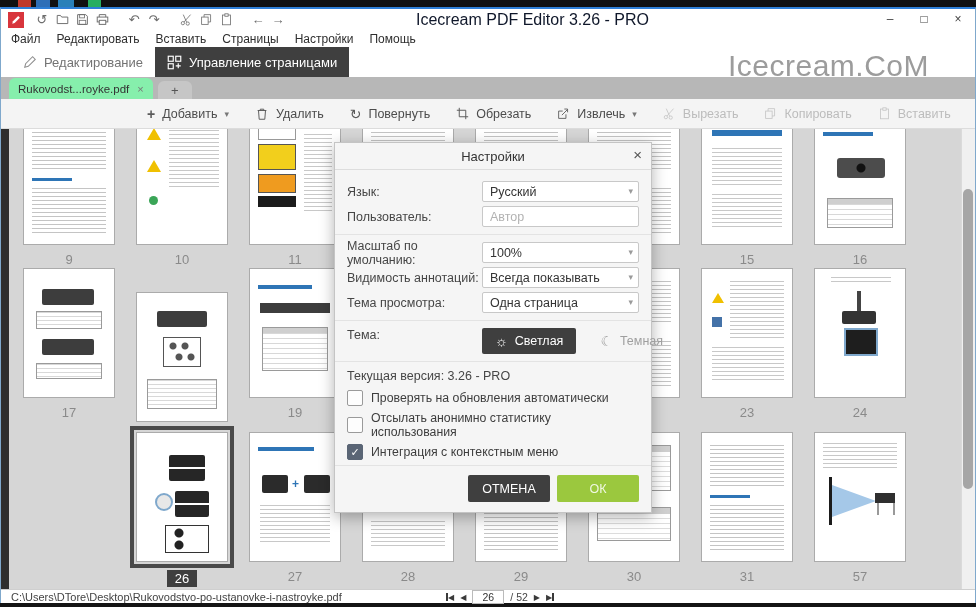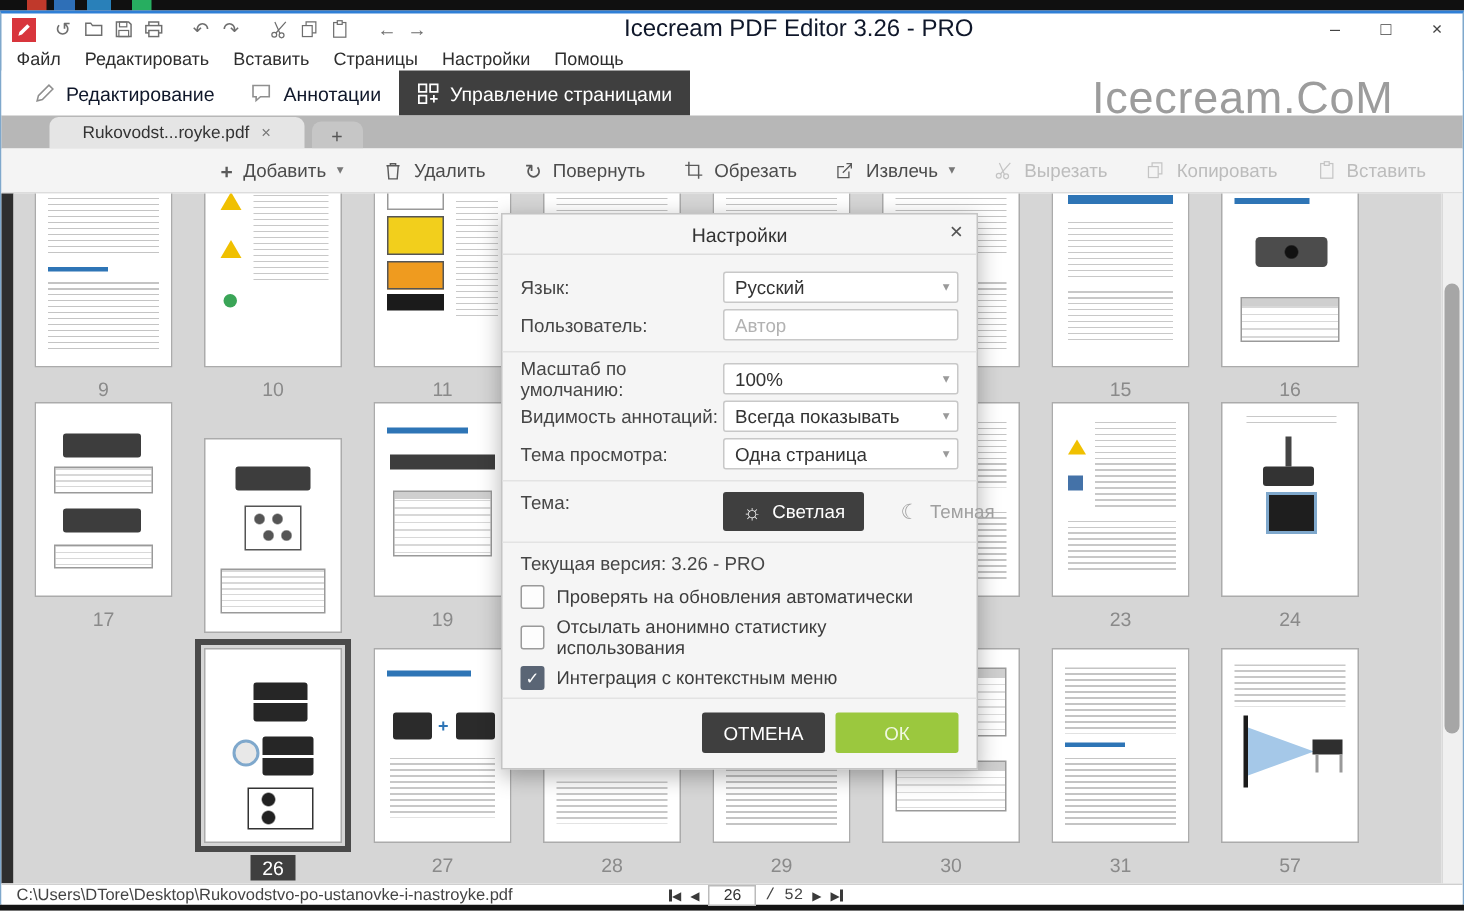--- a/index.html
+++ b/index.html
@@ -26,29 +26,29 @@
   .win-title{position:absolute;left:415px;top:2px;font-size:16px;color:#0f172a;}
   .winctrl{position:absolute;right:0;top:0;display:flex;}
   .winctrl span{width:34px;height:20px;display:flex;align-items:center;justify-content:center;font-size:12px;color:#444;}
 
   
   .menubar{position:absolute;top:21px;left:0;right:0;height:17px;display:flex;gap:16px;padding-left:10px;font-size:12px;color:#2e2e2e;align-items:center;}
   .menubar span{cursor:default}
 
   
   .modebar{position:absolute;top:38px;left:0;right:0;height:30px;display:flex;align-items:stretch;padding-left:10px;background:#fff;}
-  .mode{display:flex;align-items:center;gap:7px;padding:0 12px;font-size:13px;color:#0f172a;}
+  .mode{display:flex;align-items:center;gap:7px;padding:0 12px;font-size:13px;color:#737373;}
   .mode .micon{color:#8f8f8f;display:flex;align-items:center;}
   .mode.active{background:#3f3f3f;color:#fff;}
   .mode.active .micon{color:#fff;}
   .watermark{position:absolute;top:40px;right:46px;font-size:30px;color:#9c9c9c;letter-spacing:.5px;z-index:60;}
 
   
   .tabbar{position:absolute;top:68px;left:0;right:0;height:22px;background:#b7b7b7;display:flex;align-items:flex-end;padding-left:8px;}
-  .tab{height:21px;background:#e5e5e5;border-radius:6px 6px 0 0;display:flex;align-items:center;gap:8px;padding:0 22px;font-size:11.5px;color:#333;margin-left:24px;}
+  .tab{height:21px;background:#86efac;border-radius:6px 6px 0 0;display:flex;align-items:center;gap:8px;padding:0 9px;font-size:11.5px;color:#333;}
   .tab .tclose{color:#777;font-size:11px;}
   .newtab{height:18px;width:34px;background:#c6c6c6;border-radius:6px 6px 0 0;margin-left:5px;display:flex;align-items:center;justify-content:center;color:#555;font-size:13px;}
 
   
   .toolbar{position:absolute;top:90px;left:0;right:0;height:30px;background:#f4f4f4;border-bottom:1px solid #dcdcdc;display:flex;align-items:center;gap:26px;padding-left:146px;box-sizing:border-box;}
   .titem{display:flex;align-items:center;gap:7px;font-size:12.5px;color:#4c4c4c;}
   .titem .ticon{display:flex;align-items:center;color:#5a5a5a;font-size:14px;line-height:1;}
   .titem .caret{font-size:9px;color:#777;font-style:normal;}
   .titem.disabled{color:#bcbcbc;}
   .titem.disabled .ticon{color:#c4c4c4;}
@@ -174,21 +174,21 @@
   .btn.cancel{background:#3f3f3f;color:#fff;}
   .btn.ok{background:#9bc83e;color:#f0f8e2;}
 
   
   .statusbar{position:absolute;left:0;right:0;bottom:0;height:14px;background:#fff;border-top:1px solid #cfcfcf;
     display:flex;align-items:center;font-size:11px;color:#444;padding:0 10px;box-sizing:border-box;}
   .nav{position:absolute;left:445px;top:0;height:14px;display:flex;align-items:center;gap:6px;}
   .nbtn{display:flex;align-items:center;color:#3a3a3a;font-size:8px;}
   .nbtn .bar{width:2px;height:8px;background:#3a3a3a;display:inline-block;}
   .pagebox{width:30px;height:12px;border:1px solid #bbb;background:#fff;display:flex;align-items:center;justify-content:center;font-size:10.5px;color:#333;}
-  .ptotal{font-size:10.5px;color:#444;font-family:Liberation Mono, monospace;}
+  .ptotal{font-size:10.5px;color:#444;}
 </style>
 </head>
 <body>
 
 <div class="desktop-top">
   <i style="left:18px;width:13px;background:#c0392b"></i>
   <i style="left:36px;width:14px;background:#2e6fb7"></i>
   <i style="left:58px;width:16px;background:#2980b9"></i>
   <i style="left:88px;width:13px;background:#27ae60"></i>
 </div>
@@ -266,28 +266,20 @@
   </div>
 
   <div class="modebar">
     <div class="mode">
       <span class="micon">
         <svg viewBox="0 0 16 16" width="14" height="14">
             <path d="M2 14l1-4 8-8 3 3-8 8z" fill="none" stroke="currentColor" stroke-width="1.2"></path>
           </svg>
       </span>
       <span>Редактирование</span>
-    </div>
-    <div class="mode">
-      <span class="micon">
-        <svg viewBox="0 0 18 16" width="15" height="14">
-            <path d="M2 2h13v9H8l-3.5 3v-3H2z" fill="none" stroke="currentColor" stroke-width="1.3"></path>
-          </svg>
-      </span>
-      <span>Аннотации</span>
     </div>
     <div class="mode active">
       <span class="micon">
         <svg viewBox="0 0 18 18" width="15" height="15">
             <rect x="1.5" y="1.5" width="6" height="6" fill="none" stroke="currentColor" stroke-width="1.4"></rect>
             <rect x="10.5" y="1.5" width="6" height="6" fill="none" stroke="currentColor" stroke-width="1.4"></rect>
             <rect x="1.5" y="10.5" width="6" height="6" fill="none" stroke="currentColor" stroke-width="1.4"></rect>
             <path d="M13.5 10v6M10.5 13h6" stroke="currentColor" stroke-width="1.4"></path>
           </svg>
       </span>

